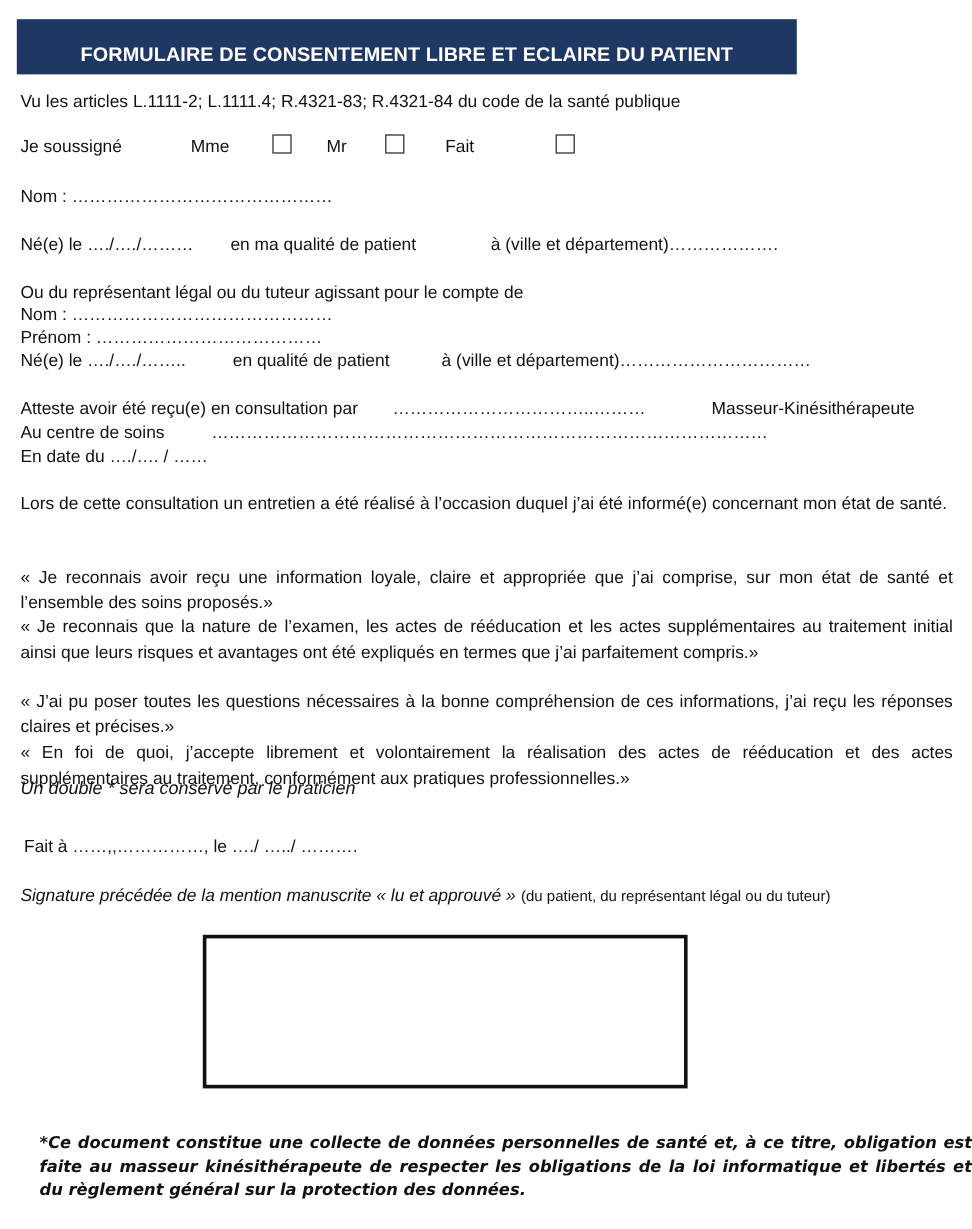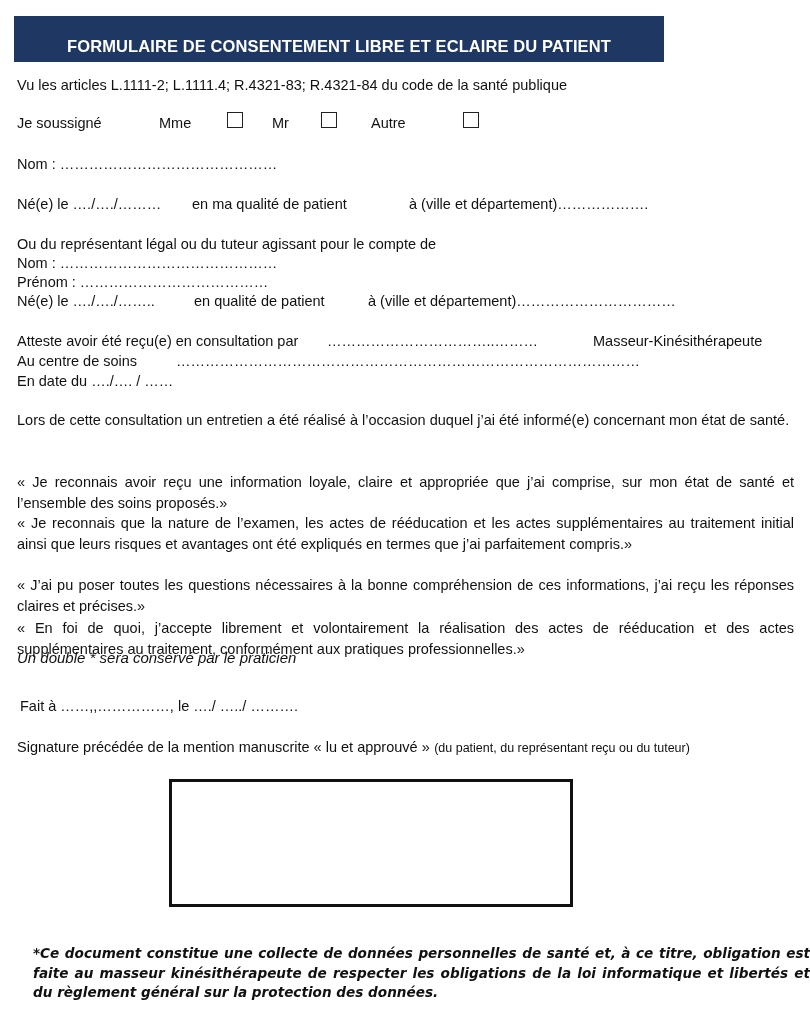--- a/index.html
+++ b/index.html
@@ -46,21 +46,21 @@
 </div>
 
 <div class="abs t" style="left:17px; top:76px;">Vu les articles L.1111-2; L.1111.4; R.4321-83; R.4321-84 du code de la santé publique</div>
 
 <div>
   <div class="abs t" style="left:17px; top:114px;">Je soussigné</div>
   <div class="abs t" style="left:159px; top:114px;">Mme</div>
   <div class="checkbox" style="left:227px; top:112px;"></div>
   <div class="abs t" style="left:272px; top:114px;">Mr</div>
   <div class="checkbox" style="left:321px; top:112px;"></div>
-  <div class="abs t" style="left:371px; top:114px;">Autre</div>
+  <div class="abs t" style="left:371px; top:114px;">Fait</div>
   <div class="checkbox" style="left:463px; top:112px;"></div>
 </div>
 
 <div class="abs t" style="left:17px; top:155px;">Nom : ………………………………………</div>
 
 <div>
   <div class="abs t" style="left:17px; top:195px;">Né(e) le …./…./………</div>
   <div class="abs t" style="left:192px; top:195px;">en ma qualité de patient</div>
   <div class="abs t" style="left:409px; top:195px;">à (ville et département)……………….</div>
 </div>
@@ -88,19 +88,19 @@
 <div class="para bold" style="top:452px;">« Je reconnais avoir reçu une information loyale, claire et appropriée que j’ai comprise, sur mon état de santé et l’ensemble des soins proposés.»</div>
 <div class="para bold" style="top:493px;">« Je reconnais que la nature de l’examen, les actes de rééducation et les actes supplémentaires au traitement initial ainsi que leurs risques et avantages ont été expliqués en termes que j’ai parfaitement compris.»</div>
 <div class="para bold" style="top:555px;">« J’ai pu poser toutes les questions nécessaires à la bonne compréhension de ces informations, j’ai reçu les réponses claires et précises.»</div>
 <div class="para bold" style="top:598px;">« En foi de quoi, j’accepte librement et volontairement la réalisation des actes de rééducation et des actes supplémentaires au traitement, conformément aux pratiques professionnelles.»</div>
 
 <div class="abs italic" style="left:17px; top:649px; font-size:15px;">Un double *  sera conservé par le praticien</div>
 
 <div class="abs t" style="left:20px; top:697px;">Fait à ……,,……………, le …./ …../ ……….</div>
 
 <div class="abs" style="left:17px; top:738px;">
-  <span style="font-size:14.5px;">Signature précédée de la mention manuscrite « lu et approuvé »</span>
-  <span style="font-size:12.5px;">(du patient, du représentant reçu ou du tuteur)</span>
+  <span style="font-size:14.5px;font-style:italic;">Signature précédée de la mention manuscrite « lu et approuvé »</span>
+  <span style="font-size:12.5px;">(du patient, du représentant légal ou du tuteur)</span>
 </div>
 
 <div class="sig-box"></div>
 
 <div class="footnote">*Ce document constitue une collecte de données personnelles de santé et, à ce titre, obligation est faite au masseur kinésithérapeute de respecter les obligations de la loi informatique et libertés et du règlement général sur la protection des données.</div>
 
 </body></html>

